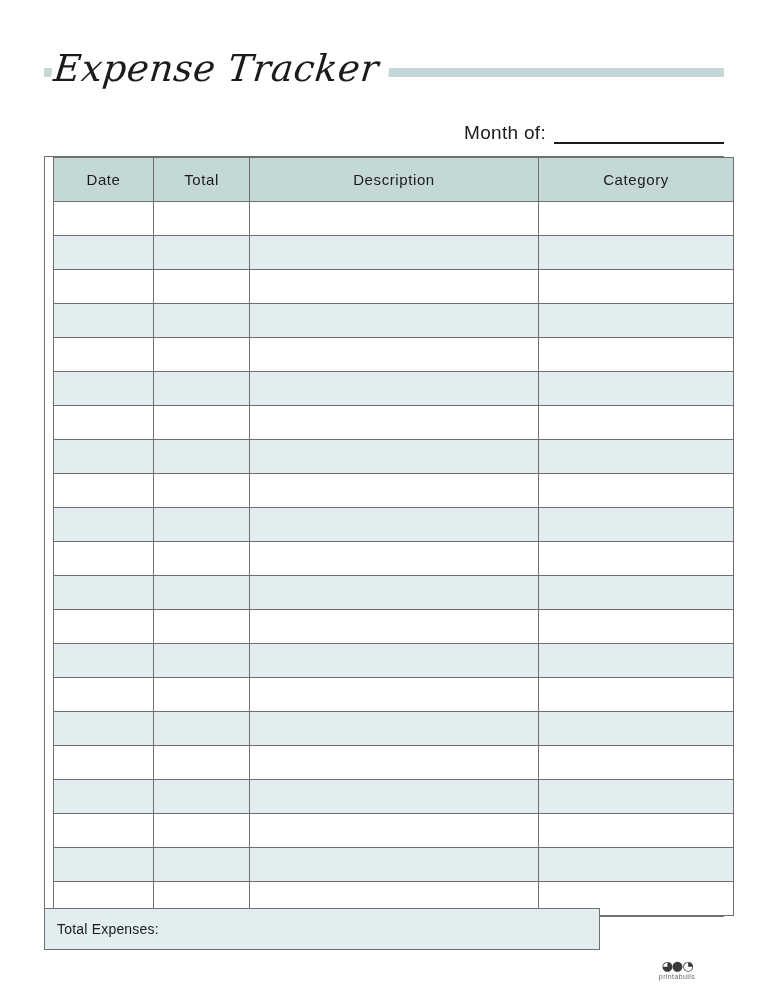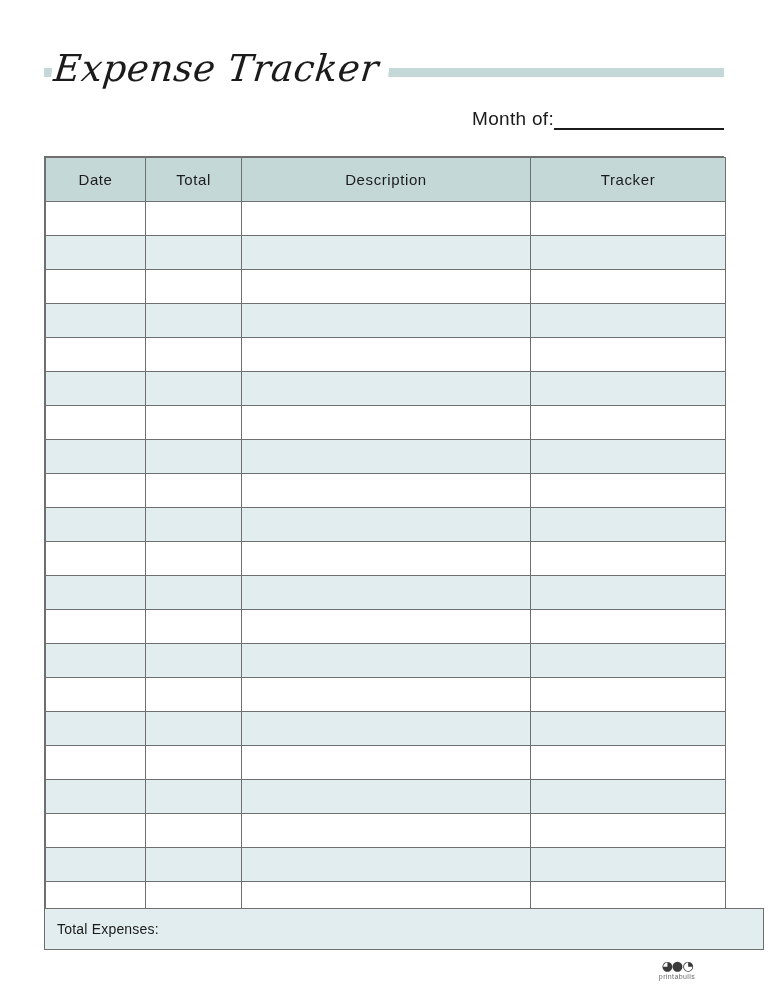--- a/index.html
+++ b/index.html
@@ -52,23 +52,24 @@
     transform: skewX(-6deg);
     background: #ffffff;
     padding: 0 10px 0 2px;
     line-height: 58px;
   }
 
   
   .month-row {
     position: absolute;
     right: 44px;
-    top: 108px;
+    top: 122px;
     display: flex;
     align-items: flex-end;
+    gap: 8px;
   }
   .month-label {
     font-size: 19px;
     color: #1b1b1b;
     letter-spacing: 0.3px;
     line-height: 22px;
   }
   .month-blank {
     width: 170px;
     border-bottom: 2px solid #1b1b1b;
@@ -77,20 +78,21 @@
 
   
   .table {
     position: absolute;
     left: 44px;
     top: 156px;
     width: 680px;
     border: 1px solid #6f6f6f;
     box-sizing: border-box;
     border-collapse: collapse;
+    padding-left: 8px;
   }
   table {
     border-collapse: collapse;
     width: 100%;
     table-layout: fixed;
   }
   th, td {
     border: 1px solid #6f6f6f;
     padding: 0;
     margin: 0;
@@ -117,21 +119,21 @@
 
   .col-date { width: 100px; }
   .col-amount { width: 96px; }
   .col-desc { width: 289px; }
   .col-cat { width: 195px; }
 
   
   .total {
     position: absolute;
     left: 44px;
-    width: 720px;
+    width: 556px;
     height: 42px;
     background: #e2edef;
     border: 1px solid #6f6f6f;
     box-sizing: border-box;
     top: 908px;
   }
   .total-label {
     position: absolute;
     left: 12px;
     top: 12px;
@@ -183,21 +185,21 @@
         <col class="col-date">
         <col class="col-amount">
         <col class="col-desc">
         <col class="col-cat">
       </colgroup>
       <thead>
         <tr>
           <th>Date</th>
           <th>Total</th>
           <th>Description</th>
-          <th>Tracker</th>
+          <th>Category</th>
         </tr>
       </thead>
       <tbody id="table-body">
           <tr class="plain">
             <td></td>
             <td></td>
             <td></td>
             <td></td>
           </tr>
           <tr class="alt">

